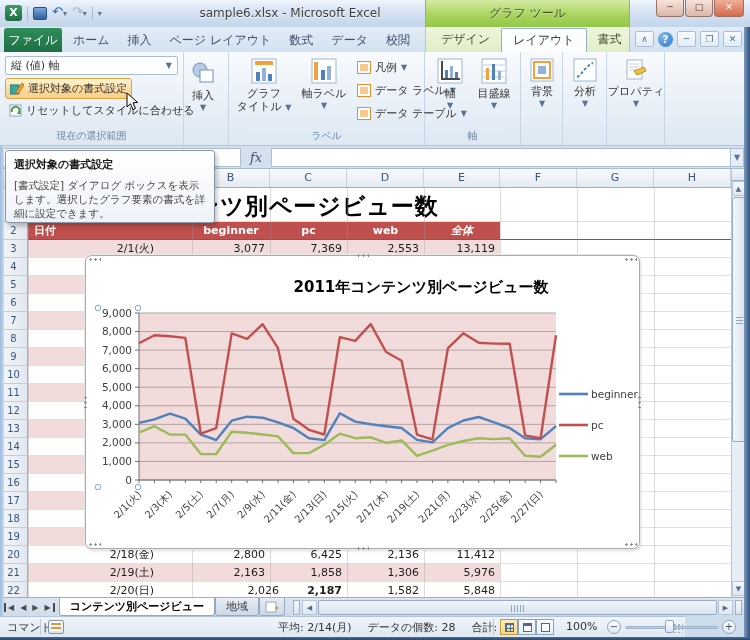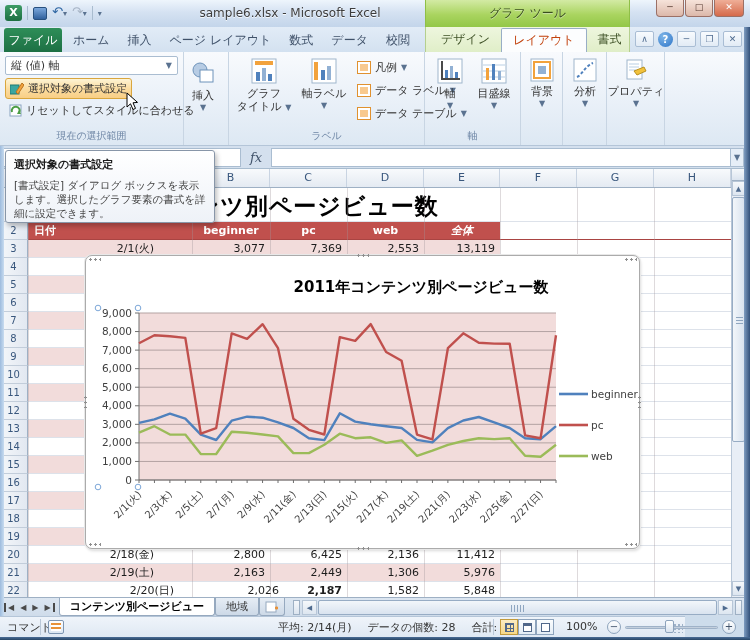--- a/index.html
+++ b/index.html
@@ -19,21 +19,21 @@
 .winbtns{position:absolute;right:6px;top:0;display:flex;gap:1px}
 .wb{width:28px;height:17px;border:1px solid #9b7066;border-top:none;background:linear-gradient(#f6e3da,#dcb8aa);border-radius:0 0 4px 4px;font-size:9px;color:#53382f;text-align:center;line-height:15px}
 .wb.close{background:linear-gradient(#efae97,#d56a4b);color:#fff;width:30px}
 
 .tabrow{position:absolute;left:0;top:27px;width:750px;height:25px;background:linear-gradient(#e2ecf7,#d3e1f0)}
 .ftab{position:absolute;left:4px;top:1px;width:58px;height:24px;background:linear-gradient(#2e8e58,#1d7044);color:#fff;font-size:12px;text-align:center;line-height:24px;border-radius:3px 3px 0 0}
 .mtabs{position:absolute;left:64px;top:1px;display:flex;height:24px}
 .mtab{padding:0 9px;font-size:12px;color:#40526a;line-height:24px;white-space:nowrap}
 .ctxtabs{position:absolute;left:425px;top:0;width:205px;height:25px;background:linear-gradient(#eef6de,#e0eec8);display:flex;padding-left:4px;border-left:1px solid #b5cf8e;border-right:1px solid #b5cf8e}
 .ctab{padding:0 11px;font-size:12px;color:#3e5126;line-height:24px;white-space:nowrap}
-.ctab.act{background:#fcfdfe;border:1px solid #98aec6;border-bottom:none;border-radius:2px 2px 0 0;color:#c2410c;margin-top:1px;line-height:22px}
+.ctab.act{background:#fcfdfe;border:1px solid #98aec6;border-bottom:none;border-radius:2px 2px 0 0;color:#404040;margin-top:1px;line-height:22px}
 .trctl{position:absolute;right:8px;top:4px;display:flex;gap:4px;align-items:center}
 .sbtn{width:19px;height:16px;border:1px solid #a9bdd4;border-radius:2px;background:linear-gradient(#f8fbfe,#e2ebf5);font-size:9px;color:#4f6b8f;text-align:center;line-height:14px}
 .help{width:15px;height:15px;border-radius:50%;background:radial-gradient(circle at 35% 30%,#7fb6e8,#2e75c8);color:#fff;font-size:10px;font-weight:bold;text-align:center;line-height:15px}
 
 .ribbon{position:absolute;left:0;top:52px;width:744px;height:94px;background:linear-gradient(#f8fafd,#e9f0f8 55%,#dde8f3);border-bottom:1px solid #b4c5d8}
 .grp{position:absolute;top:0;height:93px;border-right:1px solid #c8d5e3}
 .glabel{position:absolute;bottom:2px;left:0;right:0;text-align:center;font-size:10px;color:#6e86a5;white-space:nowrap}
 .dd{position:absolute;left:5px;top:4px;width:173px;height:19px;background:#fff;border:1px solid #aabdd1;border-radius:2px;font-size:11px;color:#333;line-height:17px;padding:0 5px;white-space:nowrap}
 .dd .arr{float:right;color:#5a7290;font-size:8px;line-height:17px}
 .rbtn{position:absolute;left:5px;height:21px;display:flex;align-items:center;gap:4px;font-size:11px;color:#333;padding:0 4px;border-radius:3px;white-space:nowrap}
@@ -415,27 +415,27 @@
           <div class="cell" style="left: 192px; width: 78px;">2,800</div>
           <div class="cell" style="left: 270px; width: 77px;">6,425</div>
           <div class="cell" style="left: 347px; width: 77px;">2,136</div>
           <div class="cell" style="left: 424px; width: 76px;">11,412</div>
         </div>
         <div class="row" style="top: 376px; height: 18px;">
           <div class="rnum">21</div>
           <div class="band" style="background: rgb(242, 220, 219);"></div>
           <div class="cell date" style="left: 28px; width: 164px;">2/19(土)</div>
           <div class="cell" style="left: 192px; width: 78px;">2,163</div>
-          <div class="cell" style="left: 270px; width: 77px;">2,449</div>
+          <div class="cell" style="left: 270px; width: 77px;">1,858</div>
           <div class="cell" style="left: 347px; width: 77px;">1,306</div>
           <div class="cell" style="left: 424px; width: 76px;">5,976</div>
         </div>
         <div class="row" style="top: 394px; height: 18px;">
           <div class="rnum">22</div>
-          <div class="cell date" style="left: 28px; width: 164px; margin-left: 20px;">2/20(日)</div>
+          <div class="cell date" style="left: 28px; width: 164px;">2/20(日)</div>
           <div class="cell" style="left: 206px; width: 78px;">2,026</div>
           <div class="cell" style="left: 270px; width: 77px; font-weight: bold;">2,187</div>
           <div class="cell" style="left: 347px; width: 77px;">1,582</div>
           <div class="cell" style="left: 424px; width: 76px;">5,848</div>
         </div>
       </div>
     <div id="gridlines">
         <div class="vline" style="left: 28px; top: 0px; height: 409px;"></div>
         <div class="vline" style="left: 192px; top: 0px; height: 409px;"></div>
         <div class="vline" style="left: 270px; top: 0px; height: 409px;"></div>

